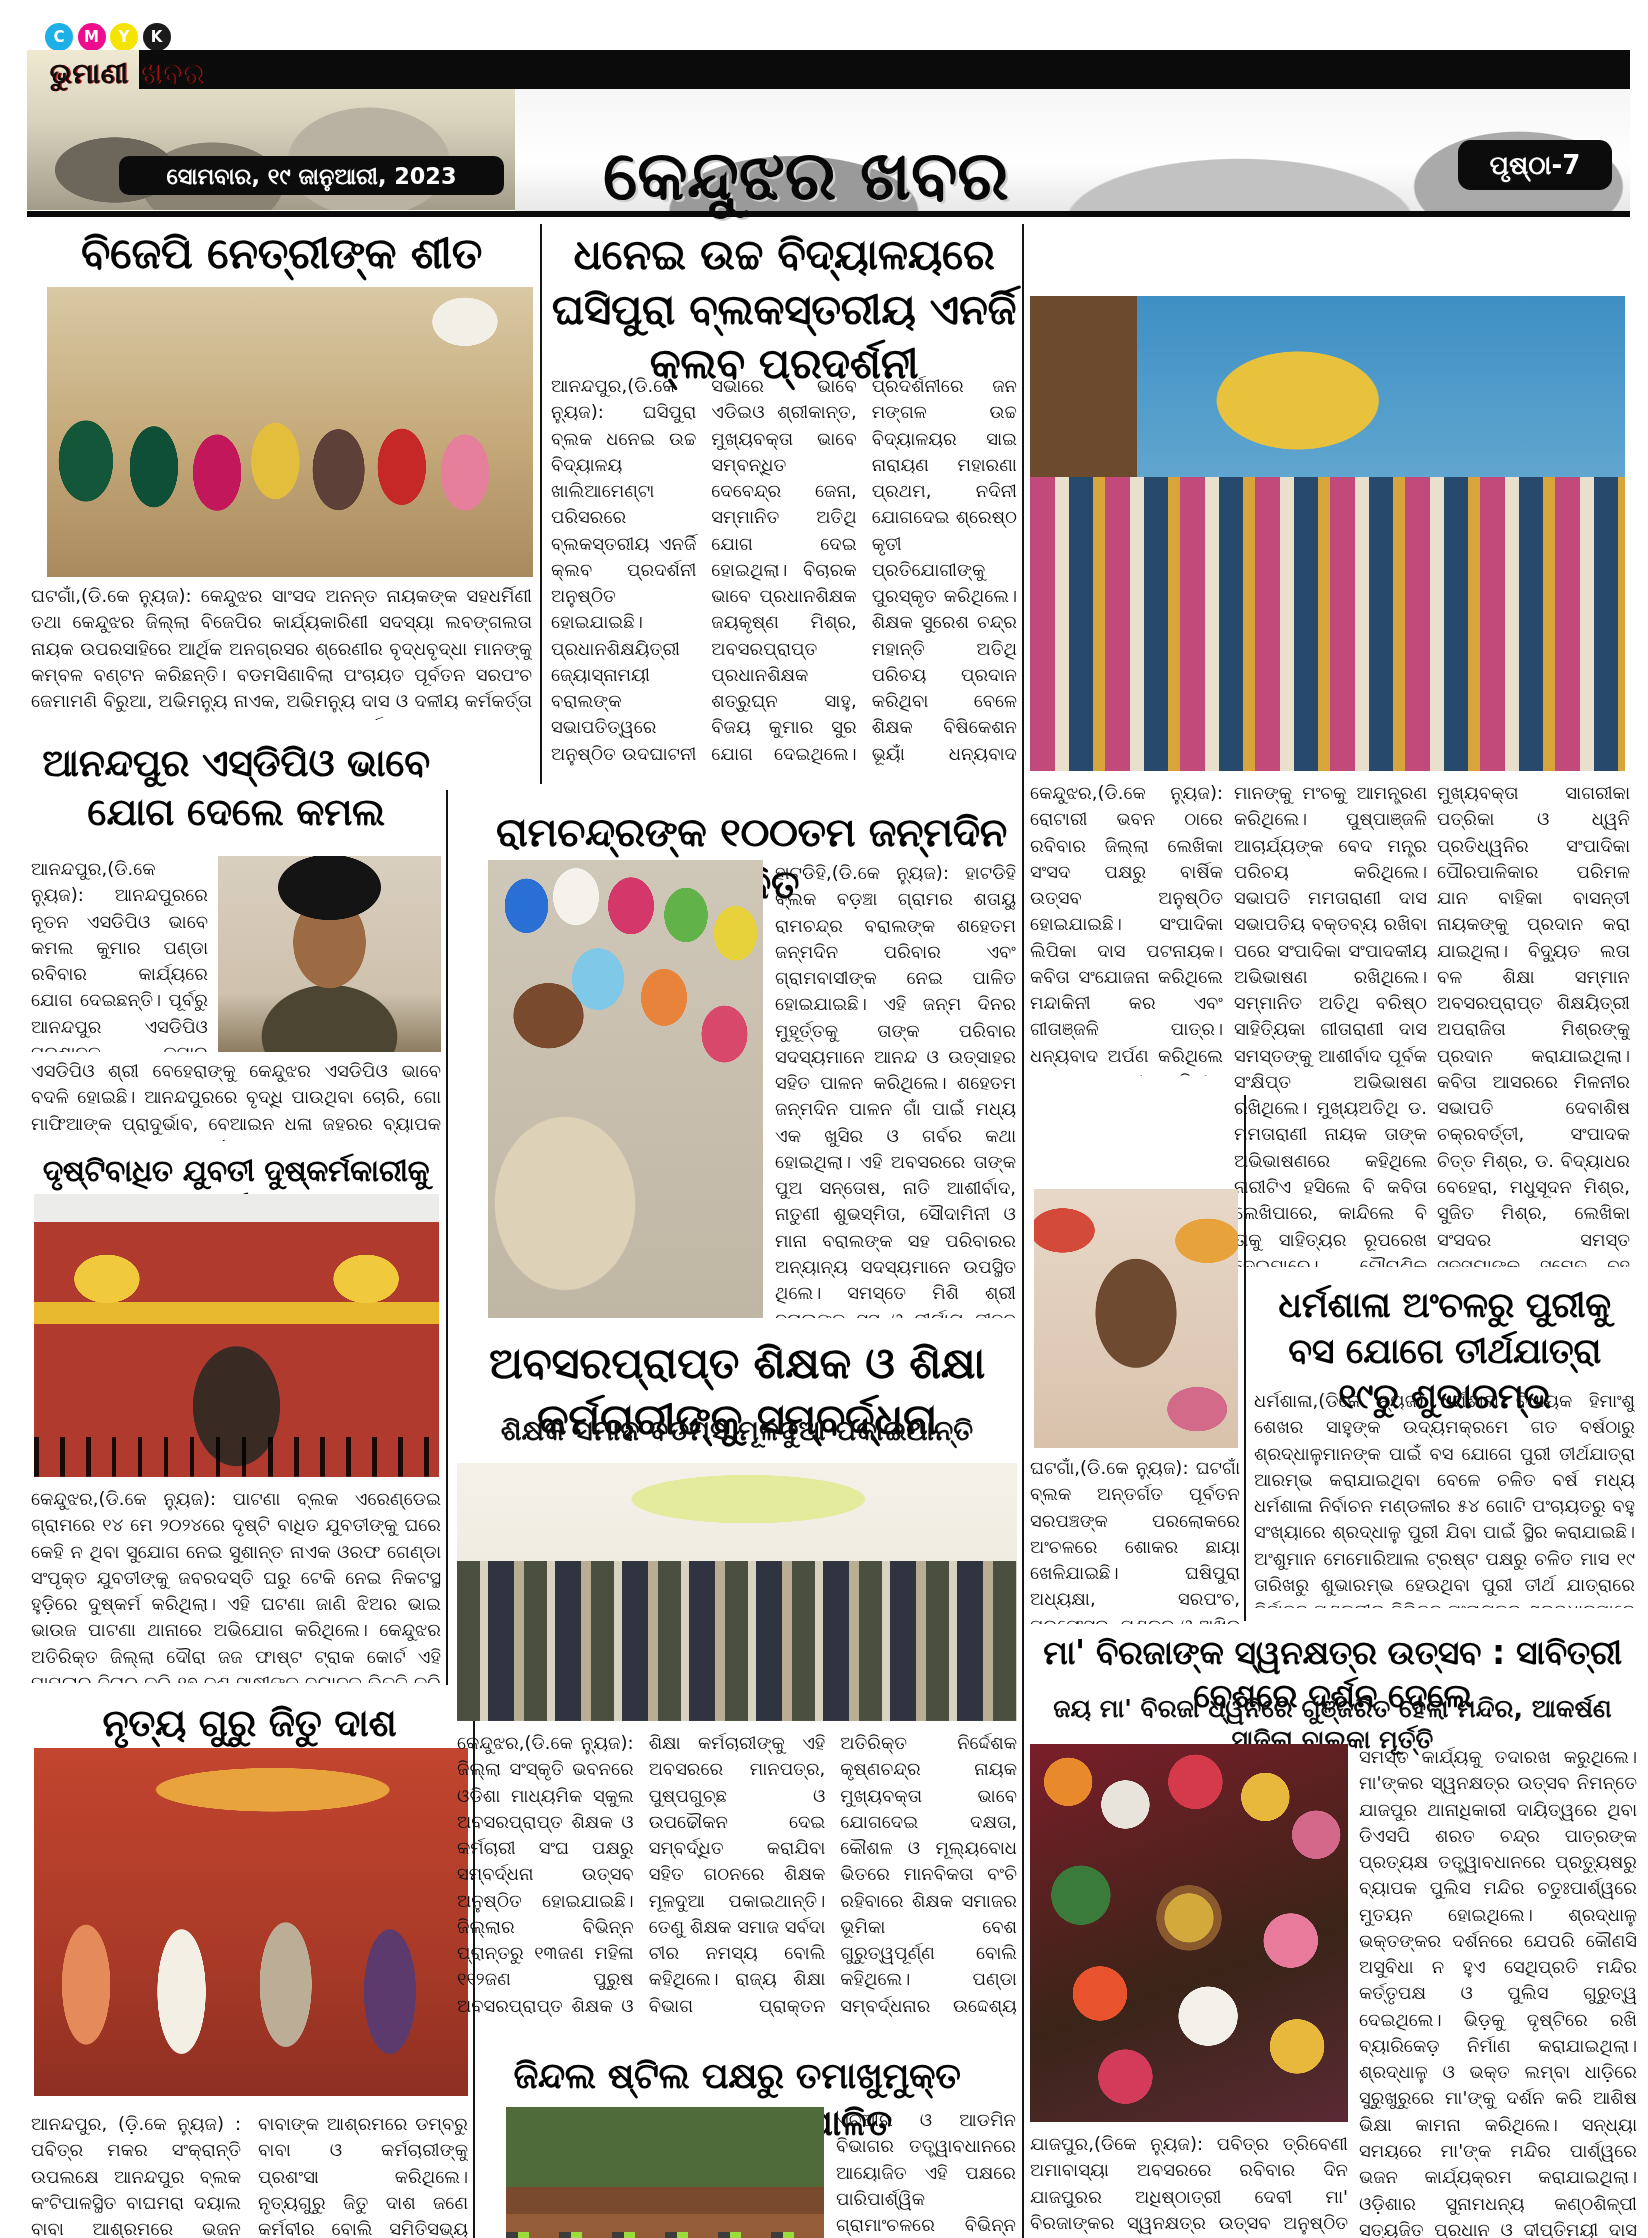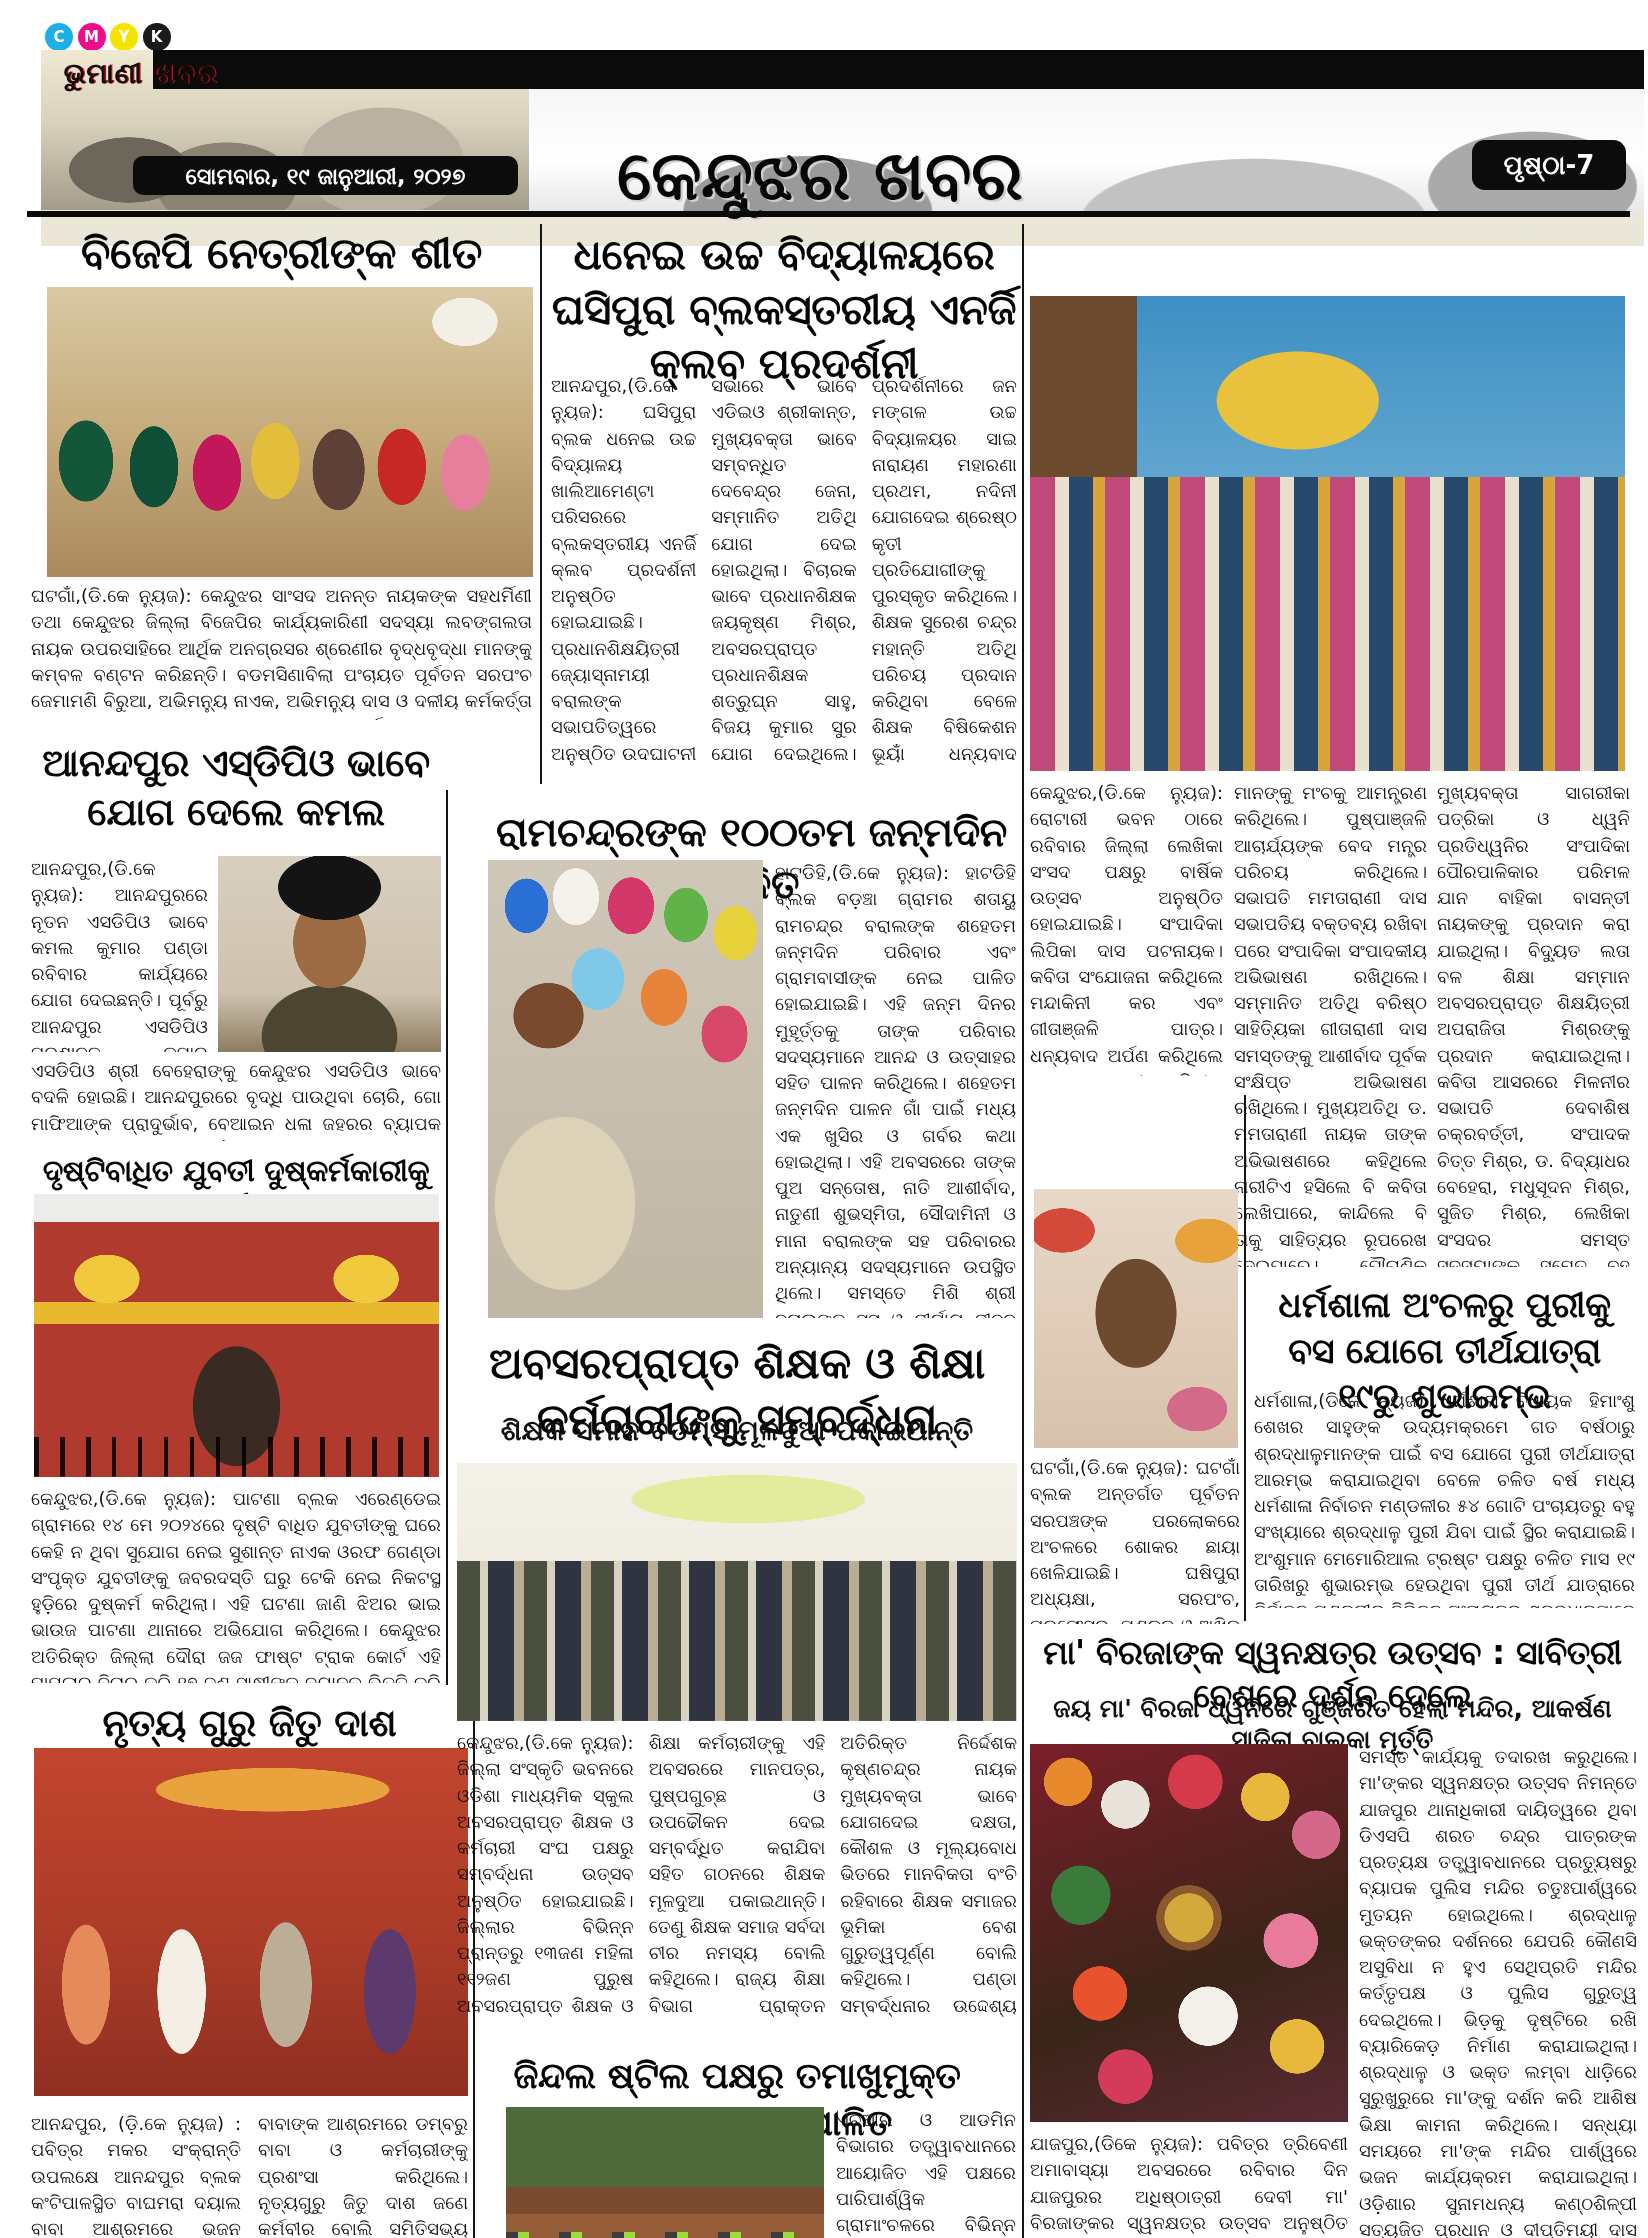--- a/index.html
+++ b/index.html
@@ -117,26 +117,26 @@
 
 <div id="page">
 
   <div class="abs cmyk" style="left:45px;top:23px;">
     <div class="dot" style="background:#1db0e8">C</div>
     <div class="dot" style="background:#ec0c8c">M</div>
     <div class="dot" style="background:#f5e400">Y</div>
     <div class="dot" style="background:#1a1a1a">K</div>
   </div>
 
-  <div class="abs mast" style="left:41px;top:50px;width:1603px;height:196px;">
+  <div class="abs mast" style="left:27px;top:50px;width:1603px;height:160px;">
     <div class="abs mastart" style="left:0;top:0;width:488px;height:160px;"></div>
     <div class="abs mastcloud" style="left:488px;top:39px;width:1115px;height:122px;"></div>
     <div class="abs maststrip" style="left:112px;top:0;width:1491px;height:39px;"></div>
     <div class="abs logo" style="left:22.4px;top:7.2px;">ଭୁମାଣୀ ଖବର</div>
-    <div class="abs pill" style="left:92px;top:106px;width:385px;height:39px;font-size:22.4px;">ସୋମବାର, ୧୯ ଜାନୁଆରୀ, ୨୦୨୭</div>
+    <div class="abs pill" style="left:92px;top:106px;width:385px;height:39px;font-size:22.4px;">ସୋମବାର, ୧୯ ଜାନୁଆରୀ, 2023</div>
     <div class="abs title" style="left:524px;top:48px;width:510px;margin-top:44px;">କେନ୍ଦୁଝର ଖବର</div>
     <div class="abs pill" style="left:1431px;top:90px;width:154px;height:50px;font-size:26px;border-radius:12.5px;">ପୃଷ୍ଠା-7</div>
   </div>
   <div class="abs hrule" style="left:27px;top:211px;width:1603px;height:6.3px;"></div>
 
   <div class="abs vrule" style="left:540px;top:224px;height:560px;"></div>
   <div class="abs vrule" style="left:446px;top:790px;height:895px;"></div>
   <div class="abs vrule" style="left:473px;top:1697px;height:784px;"></div>
   <div class="abs vrule" style="left:1022px;top:224px;height:2257px;"></div>
   <div class="abs vrule" style="left:1244px;top:1095px;height:526px;"></div>

